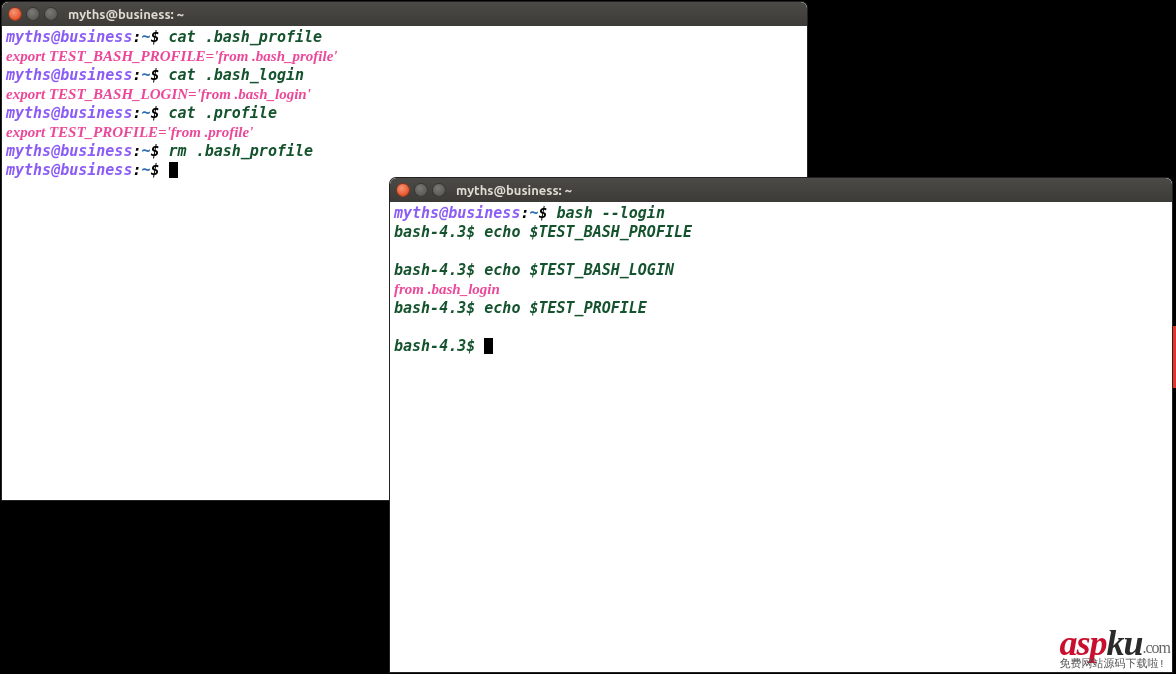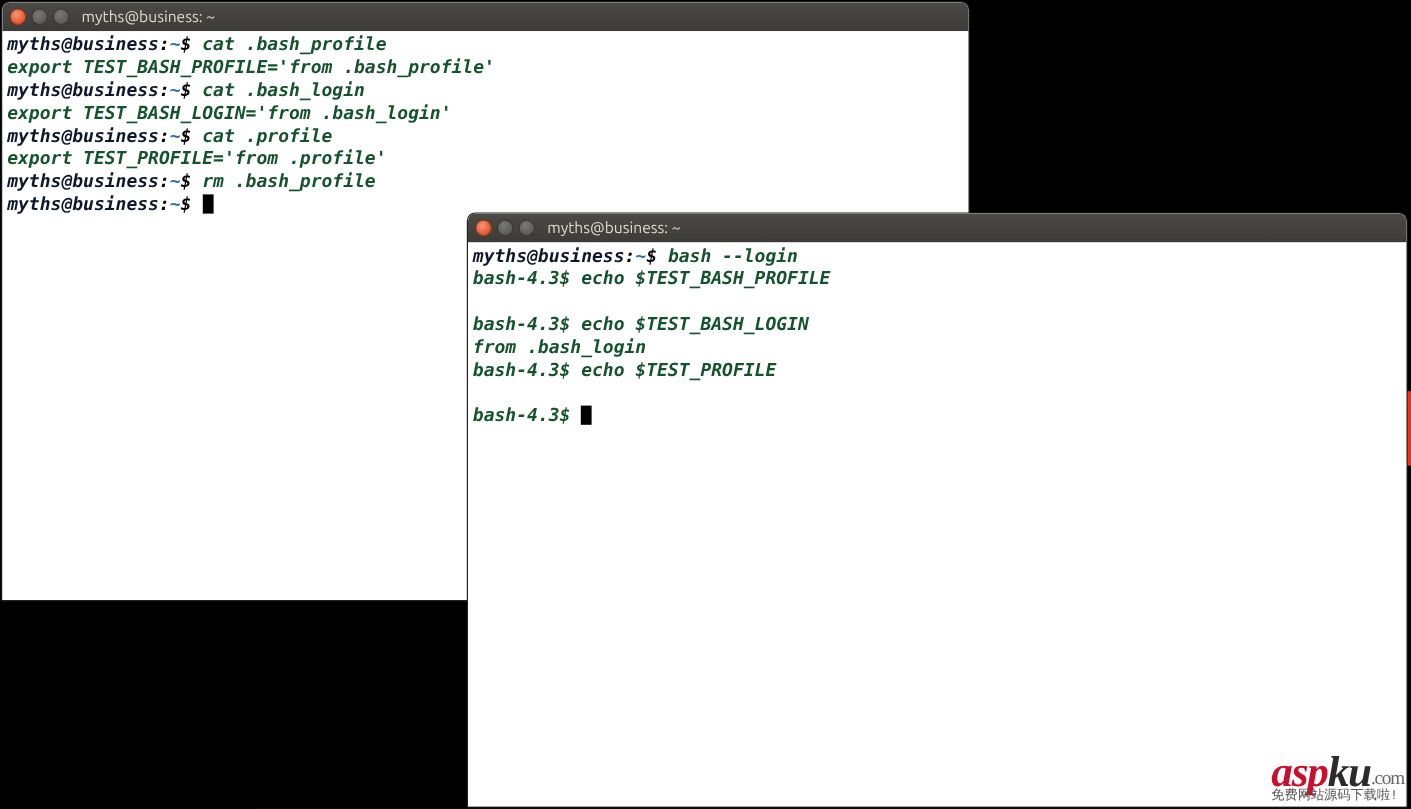--- a/index.html
+++ b/index.html
@@ -35,39 +35,39 @@
     border: 1px solid rgba(0,0,0,0.4);
     box-sizing: border-box;
   }
   .wbtn.close { background: radial-gradient(circle at 40% 35%, #f79674, #e5552e 70%); }
   .wbtn.min   { background: radial-gradient(circle at 40% 35%, #7a7975, #5c5b57 70%); }
   .wbtn.max   { background: radial-gradient(circle at 40% 35%, #7a7975, #5c5b57 70%); }
   .title-text {
     color: #dfdbd2;
     font-family: "Ubuntu", "DejaVu Sans", sans-serif;
     font-size: 13px;
-    font-weight: normal;
+    font-weight: bold;
     margin-left: 6px;
   }
   .term-body {
     background: #fff;
     padding: 2px 4px;
     font-size: 15px;
     line-height: 19px;
     font-style: italic;
     font-weight: bold;
     color: #000;
     height: calc(100% - 24px);
     box-sizing: border-box;
     white-space: pre;
   }
-  .userhost { color: #0f172a; }
+  .userhost { color: #8b5cf6; }
   .pathc { color: #2a6fb0; }
   .cmd { color: #14532d; }
-  .out { color: #14532d; }
+  .out { color: #ec4899; font-family: Liberation Serif, serif; }
   .cursor {
     display: inline-block;
     width: 9px;
     height: 16px;
     background: #000;
     vertical-align: text-bottom;
     margin-bottom: 1px;
   }
   #win1 { left: 2px; top: 2px; width: 805px; height: 498px; }
   #win2 { left: 390px; top: 178px; width: 782px; height: 494px; }

